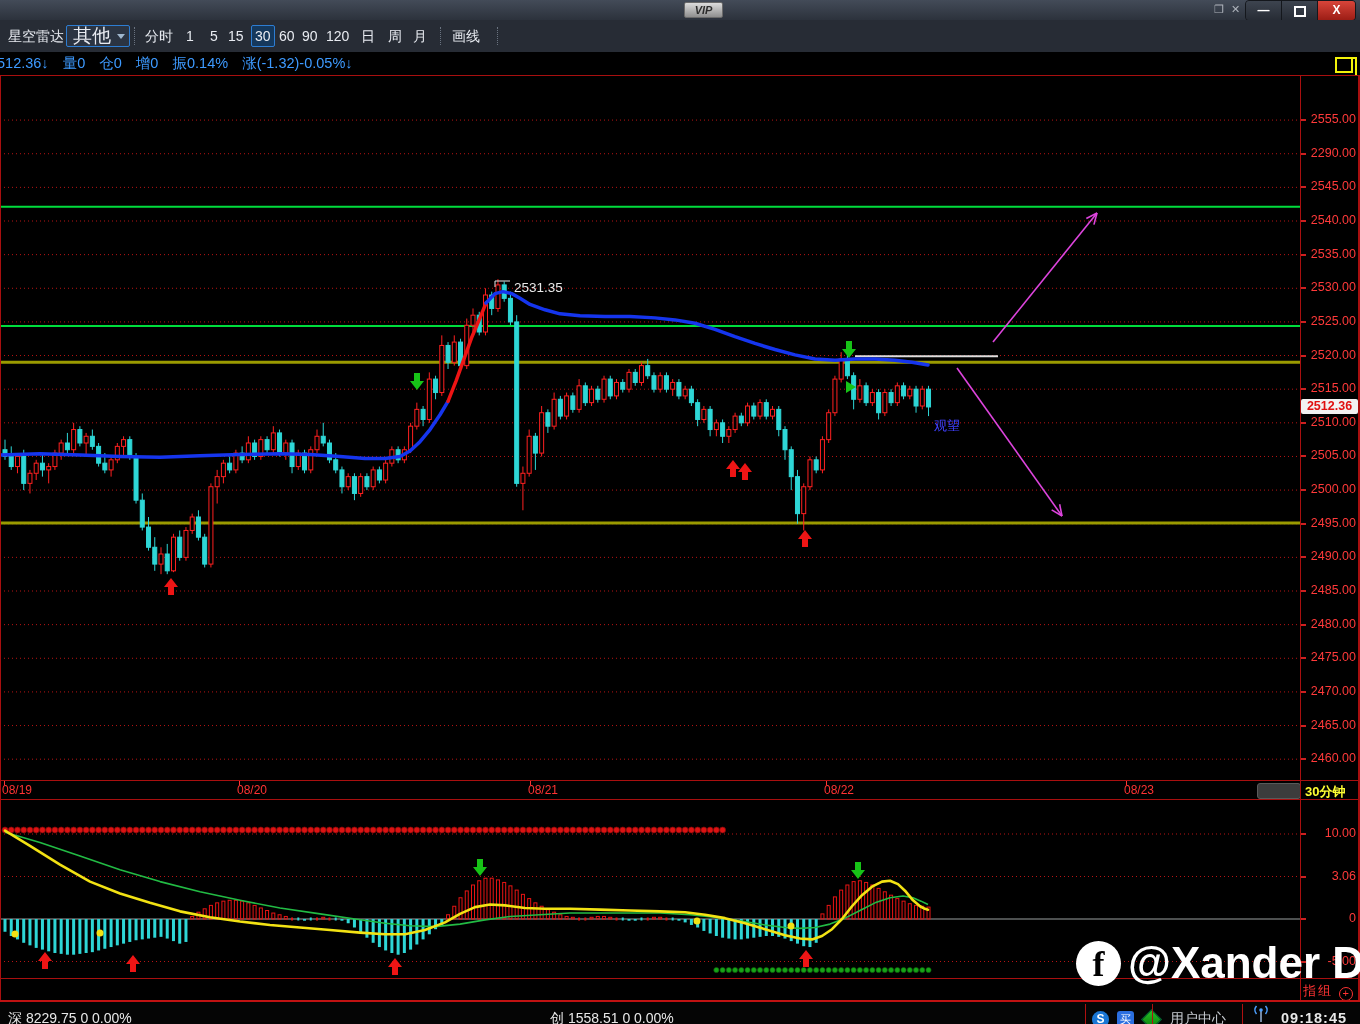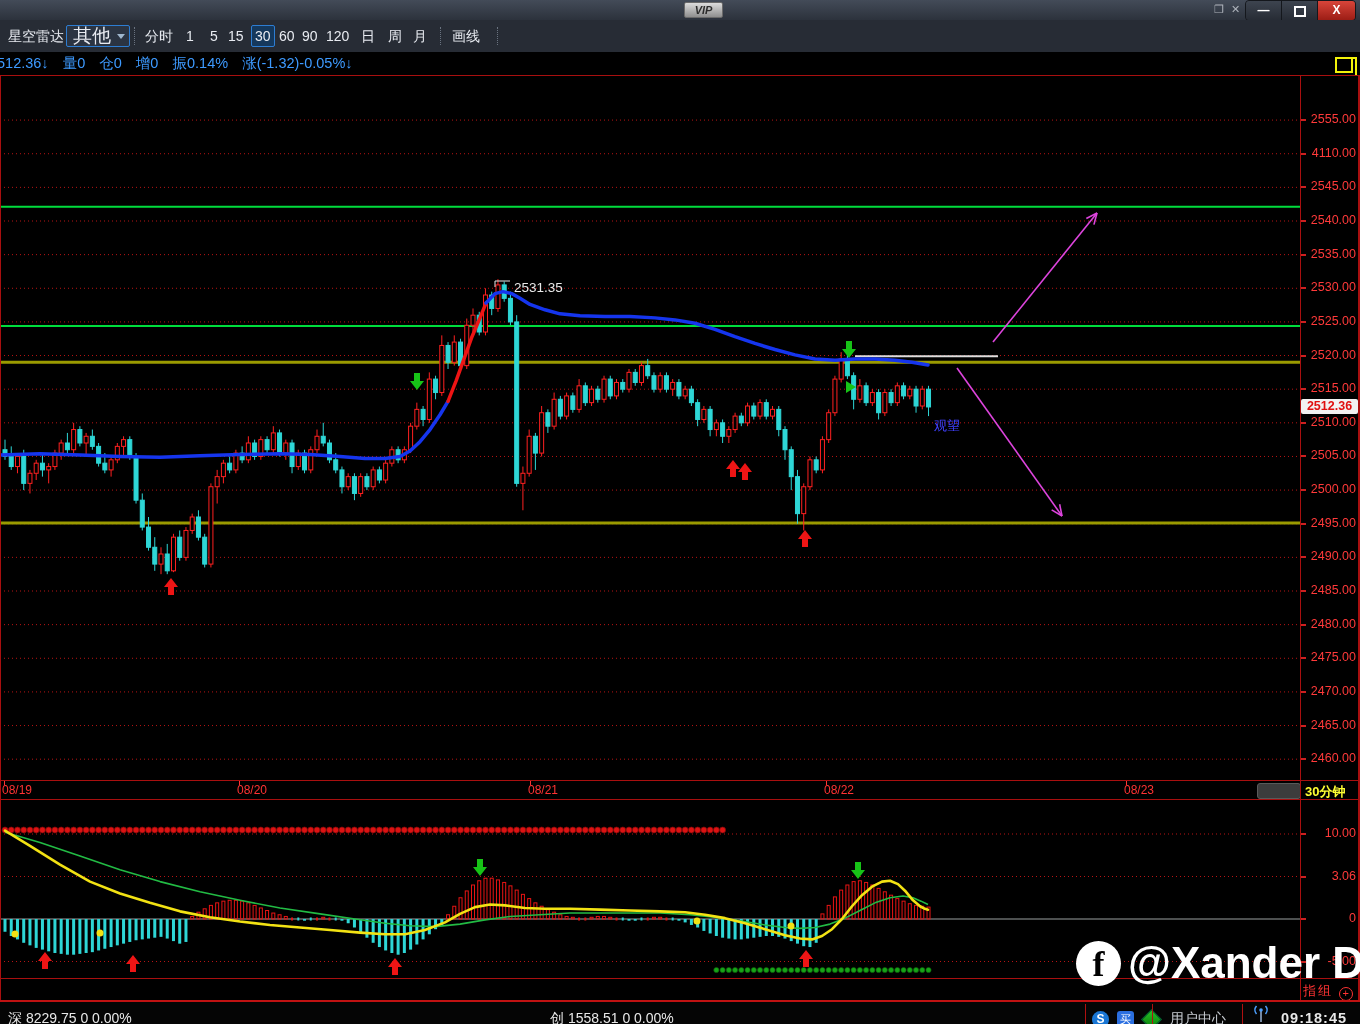--- a/index.html
+++ b/index.html
@@ -830,21 +830,21 @@
 
 <div class="axiscol" id="axisCol">
   <div class="pricetag" id="priceTag" style="top: 323.943px;">2512.36</div>
   <div class="periodlabel" style="top:708px">30分钟</div>
   <div class="zugroup" style="top:907px">
     <span>指组</span>
     <span class="plusic">+</span>
   </div>
 <div class="plabel" style="top: 37.0905px;">2555.00</div>
     <div class="ptick" style="top: 44.0905px;"></div>
-    <div class="plabel" style="top: 70.727px;">4110.00</div>
+    <div class="plabel" style="top: 70.727px;">2290.00</div>
     <div class="ptick" style="top: 77.727px;"></div>
     <div class="plabel" style="top: 104.363px;">2545.00</div>
     <div class="ptick" style="top: 111.363px;"></div>
     <div class="plabel" style="top: 138px;">2540.00</div>
     <div class="ptick" style="top: 145px;"></div>
     <div class="plabel" style="top: 171.637px;">2535.00</div>
     <div class="ptick" style="top: 178.637px;"></div>
     <div class="plabel" style="top: 205.273px;">2530.00</div>
     <div class="ptick" style="top: 212.273px;"></div>
     <div class="plabel" style="top: 238.909px;">2525.00</div>

